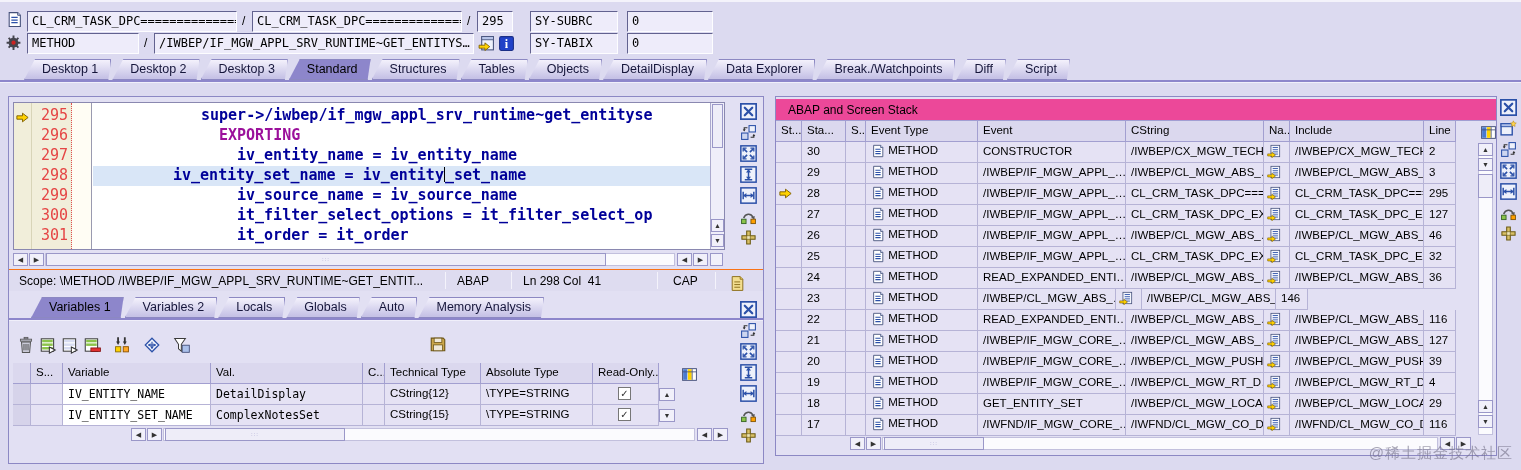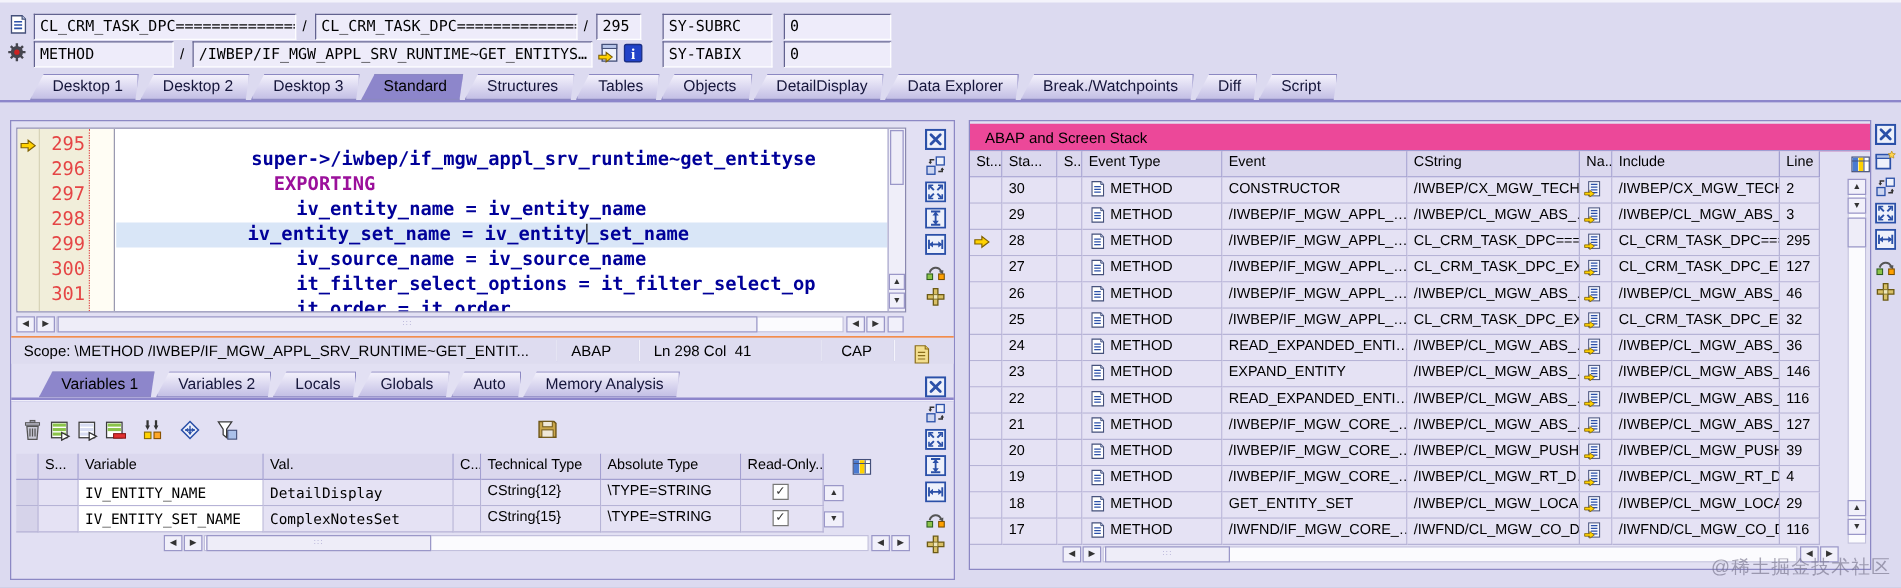--- a/index.html
+++ b/index.html
@@ -28,21 +28,21 @@
   #stack-panel{left:775px;top:94px;width:722px;height:360px;}
   
   .codebox{position:absolute;left:4px;top:5px;width:712px;height:148px;background:#fff;
            border:1px solid #8a88b0;overflow:hidden;}
   .col-gutter{position:absolute;left:0;top:0;width:18px;height:100%;background:#f1eeda;border-right:1px solid #d8d4b8;}
   .col-nums{position:absolute;left:18px;top:0;width:40px;height:100%;background:#f1eeda;border-right:1px dotted #e05050;}
   .col-blank{position:absolute;left:58px;top:0;width:20px;height:100%;background:#fffdf4;border-right:1px solid #9a9ab0;}
   .lnum{position:absolute;left:18px;width:36px;text-align:right;font:15px "DejaVu Sans Mono",monospace;color:#e54545;}
   .gut-arrow{position:absolute;left:1px;}
   .code-text{position:absolute;left:79px;right:14px;height:20px;font:bold 15px "DejaVu Sans Mono",monospace;
-             color:#000099;white-space:pre;overflow:hidden;margin-top:12px;}
+             color:#000099;white-space:pre;overflow:hidden;}
   .code-text.hl{background:#d9e6f7;}
   .code-text .kw{color:#9b109b;}
   .caret{display:inline-block;width:0;border-left:1.5px solid #000;height:15px;vertical-align:-2px;}
   .vscroll{position:absolute;right:0;top:0;width:14px;height:100%;background:#efeef9;border-left:1px solid #aaa8cc;}
   
   .sbtn{position:absolute;width:15px;height:13px;background:#f1f0fa;border:1px solid #9a97c8;
         font-size:7px;color:#333;text-align:center;line-height:11px;cursor:default;}
   .sthumb{position:absolute;background:#eeedf8;border:1px solid #9a97c8;color:#9a97c8;
           font-size:6px;text-align:center;line-height:11px;letter-spacing:1px;}
   .strack{position:absolute;background:#fbfbfe;border:1px solid #c2c0dd;}
@@ -131,21 +131,21 @@
           <span class="gut-arrow" style="top:5px"><span class="ic" style="width:15px;height:15px"><svg viewBox="0 0 16 16" width="15" height="15">
                 <path d="M2 6.2 h6 V3.4 L14 8 l-6 4.6 V9.8 H2z" fill="#ffd200" stroke="#806000" stroke-width="1"></path>
               </svg></span></span>
           <span class="lnum" style="top:3px">295</span>
           <div class="code-text" style="top:3px;padding-left:108px">super-&gt;/iwbep/if_mgw_appl_srv_runtime~get_entityse</div>
           <span class="lnum" style="top:23px">296</span>
           <div class="code-text" style="top:23px;padding-left:126px"><span class="kw">EXPORTING</span></div>
           <span class="lnum" style="top:43px">297</span>
           <div class="code-text" style="top:43px;padding-left:144px">iv_entity_name = iv_entity_name</div>
           <span class="lnum" style="top:63px">298</span>
-          <div class="code-text hl" style="top:63px;padding-left:105px">iv_entity_set_name = iv_entity<span class="caret"></span>_set_name</div>
+          <div class="code-text hl" style="top:63px;padding-left:80px">iv_entity_set_name = iv_entity<span class="caret"></span>_set_name</div>
           <span class="lnum" style="top:83px">299</span>
           <div class="code-text" style="top:83px;padding-left:144px">iv_source_name = iv_source_name</div>
           <span class="lnum" style="top:103px">300</span>
           <div class="code-text" style="top:103px;padding-left:144px">it_filter_select_options = it_filter_select_op</div>
           <span class="lnum" style="top:123px">301</span>
           <div class="code-text" style="top:123px;padding-left:144px">it_order = it_order</div>
         </div>
       <div class="vscroll">
         <div class="sthumb" style="left:1px;top:1px;width:11px;height:44px;"></div>
         <div class="sbtn" style="left:0px;top:116px;width:13px;">▲</div>
@@ -501,21 +501,20 @@
         </div>
         <div class="grow gbody">
           <div class="gcell" style="width:26px;padding:2px 0 0 2px"></div>
           <div class="gcell" style="width:44px">23</div>
           <div class="gcell" style="width:20px"></div>
           <div class="gcell" style="width:112px;padding-top:2px"><span class="ic" style="width:14px;height:14px"><svg viewBox="0 0 16 16" width="14" height="14">
                 <path d="M3 1.5 h8 l2.5 2.5 v10.5 H3z" fill="#fff" stroke="#44507a" stroke-width="1"></path>
                 <path d="M11 1.5 v2.5 h2.5" fill="#c9d4ee" stroke="#44507a" stroke-width="0.9"></path>
                 <path d="M5 6 h6 M5 8.5 h6 M5 11 h6" stroke="#2b50a8" stroke-width="1.2"></path>
               </svg></span> METHOD</div>
-          <div class="gcell" style="width:148px">EXPAND_ENTITY</div>
           <div class="gcell" style="width:138px">/IWBEP/CL_MGW_ABS_…</div>
           <div class="gcell" style="width:26px;padding:2px 0 0 3px"><span class="ic" style="width:14px;height:14px"><svg viewBox="0 0 16 16" width="14" height="14">
                 <rect x="4.5" y="1.5" width="10" height="13" fill="#f4f6fd" stroke="#44507a" stroke-width="0.9"></rect>
                 <path d="M6.5 4 h6 M6.5 6.5 h6 M6.5 9 h6 M6.5 11.5 h6" stroke="#2b50a8" stroke-width="1"></path>
                 <path d="M0.8 11.3 h4.7 V9.4 l4.2 3.1 -4.2 3.1 v-1.9 H0.8z" fill="#ffd200" stroke="#7a5c00" stroke-width="0.7"></path>
               </svg></span></div>
           <div class="gcell" style="width:134px">/IWBEP/CL_MGW_ABS_…</div>
           <div class="gcell" style="width:32px">146</div>
         </div>
         <div class="grow gbody">

